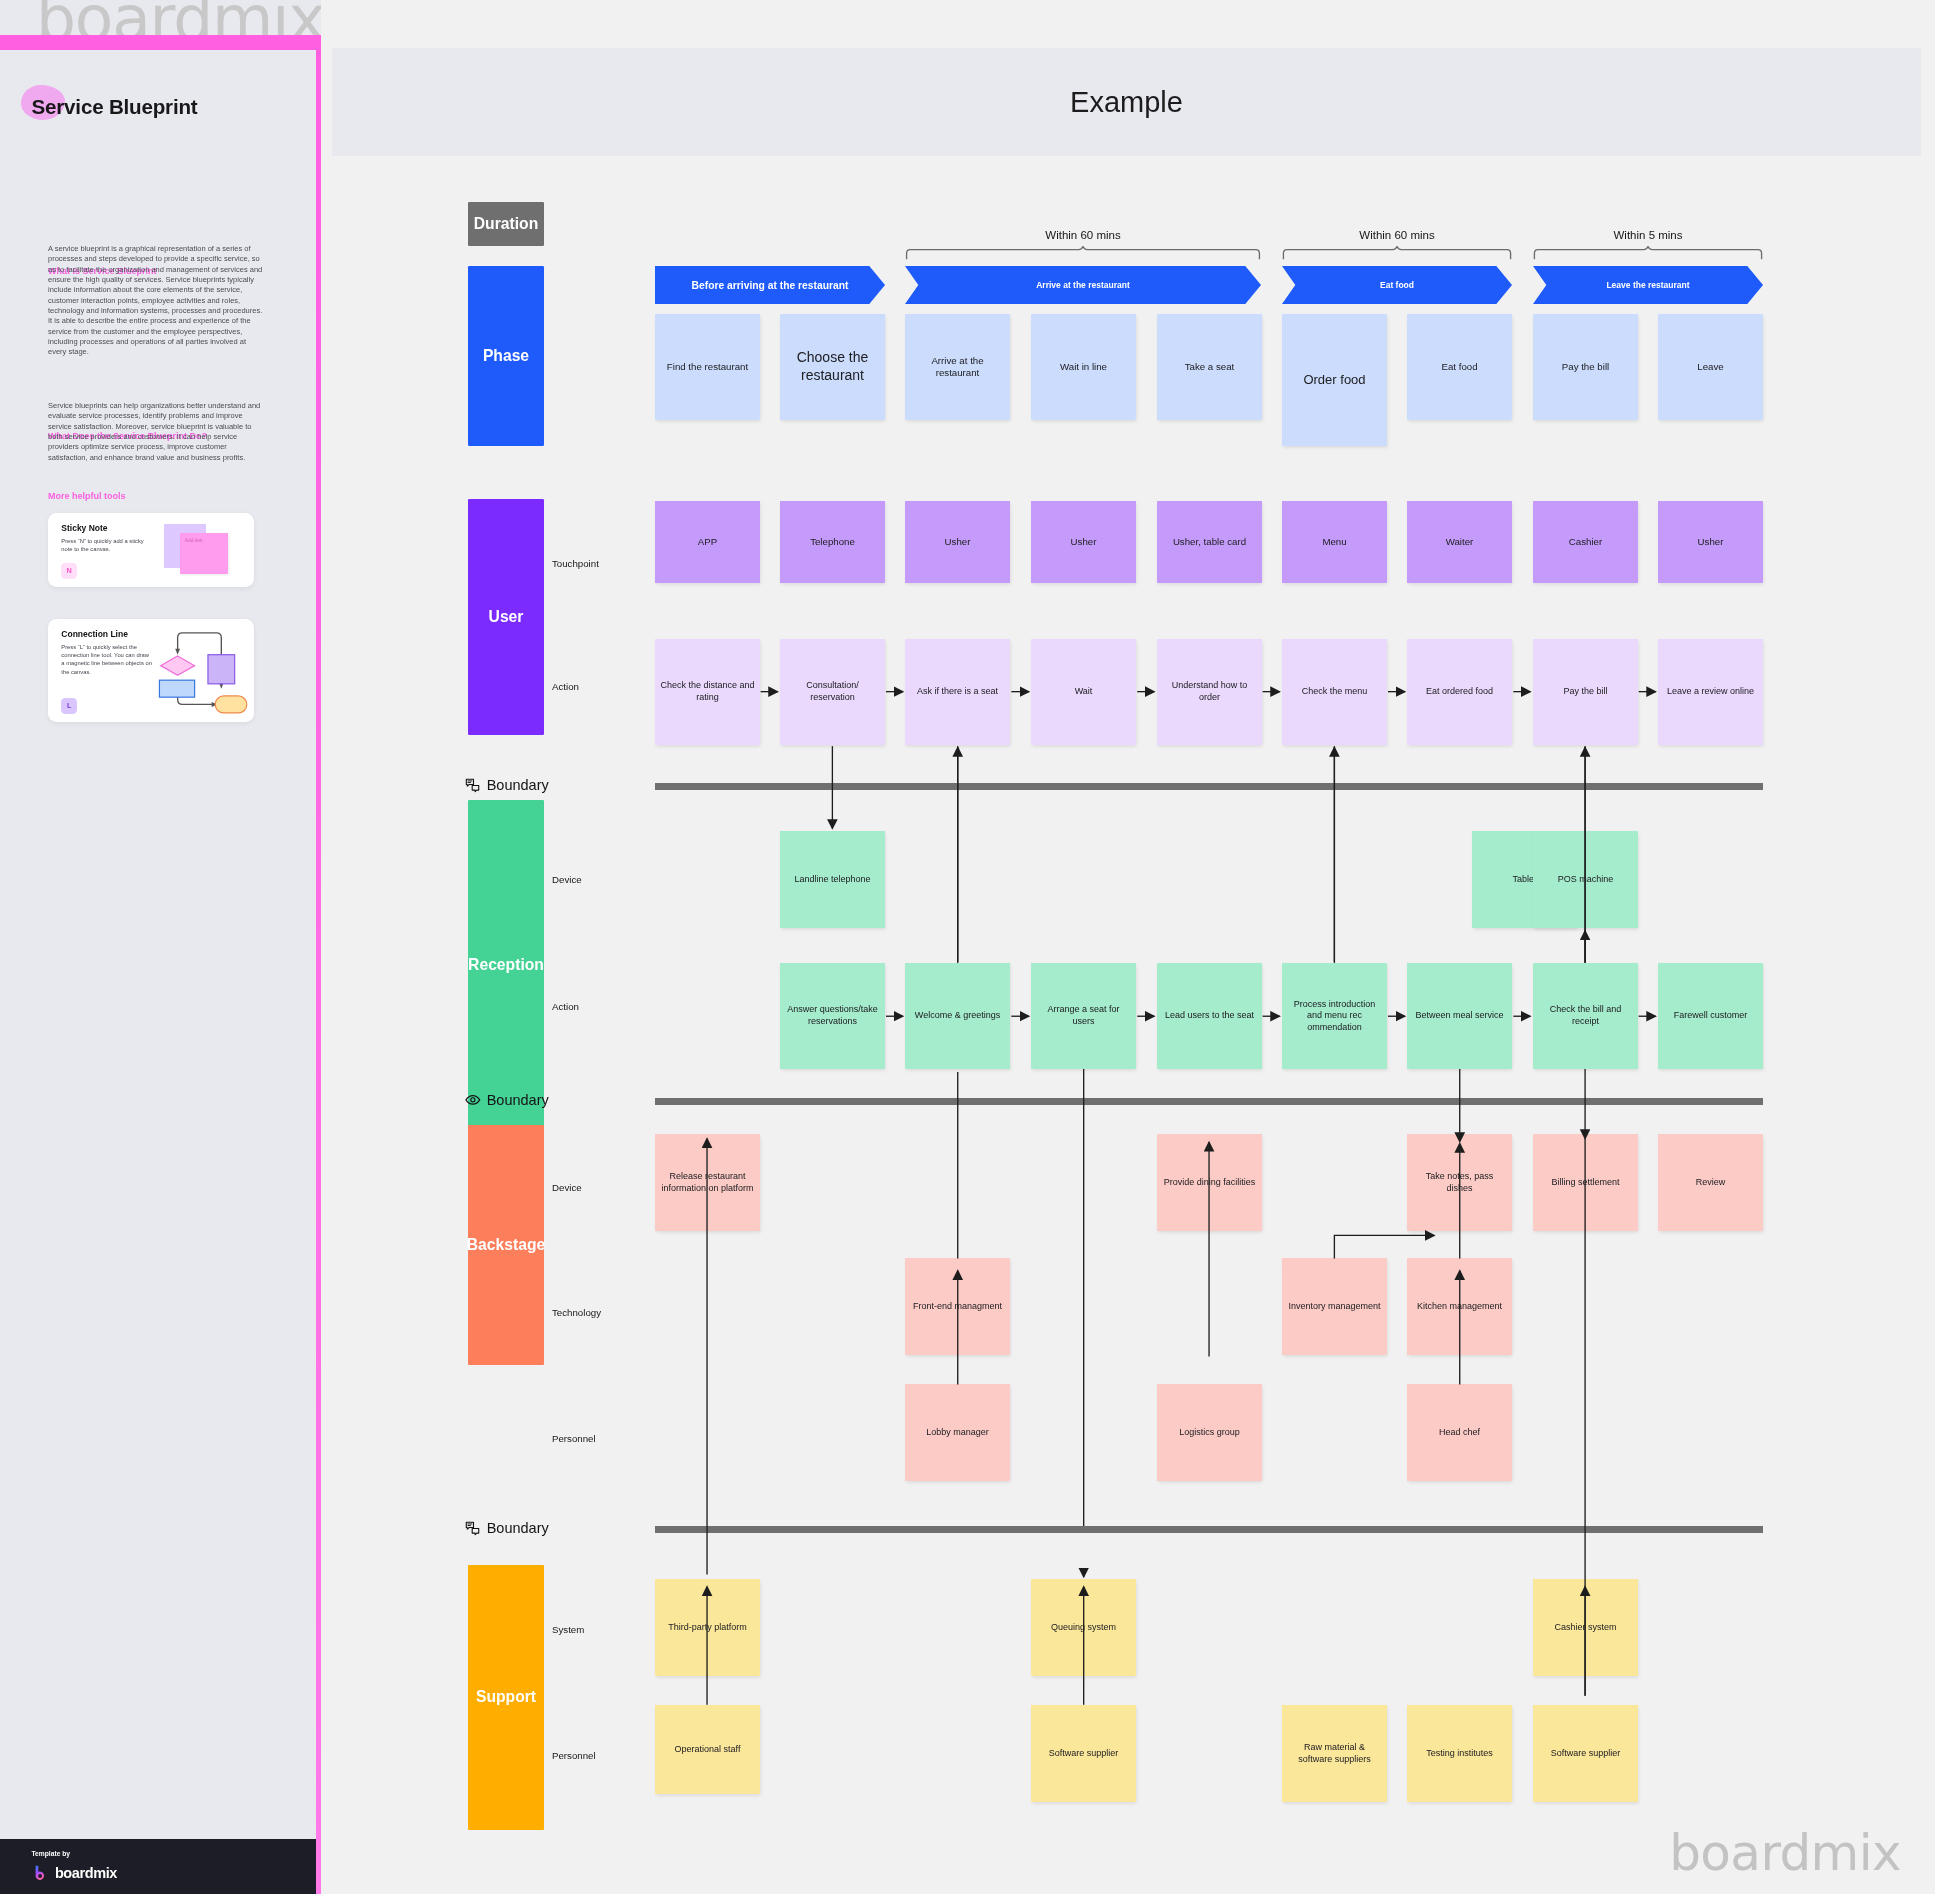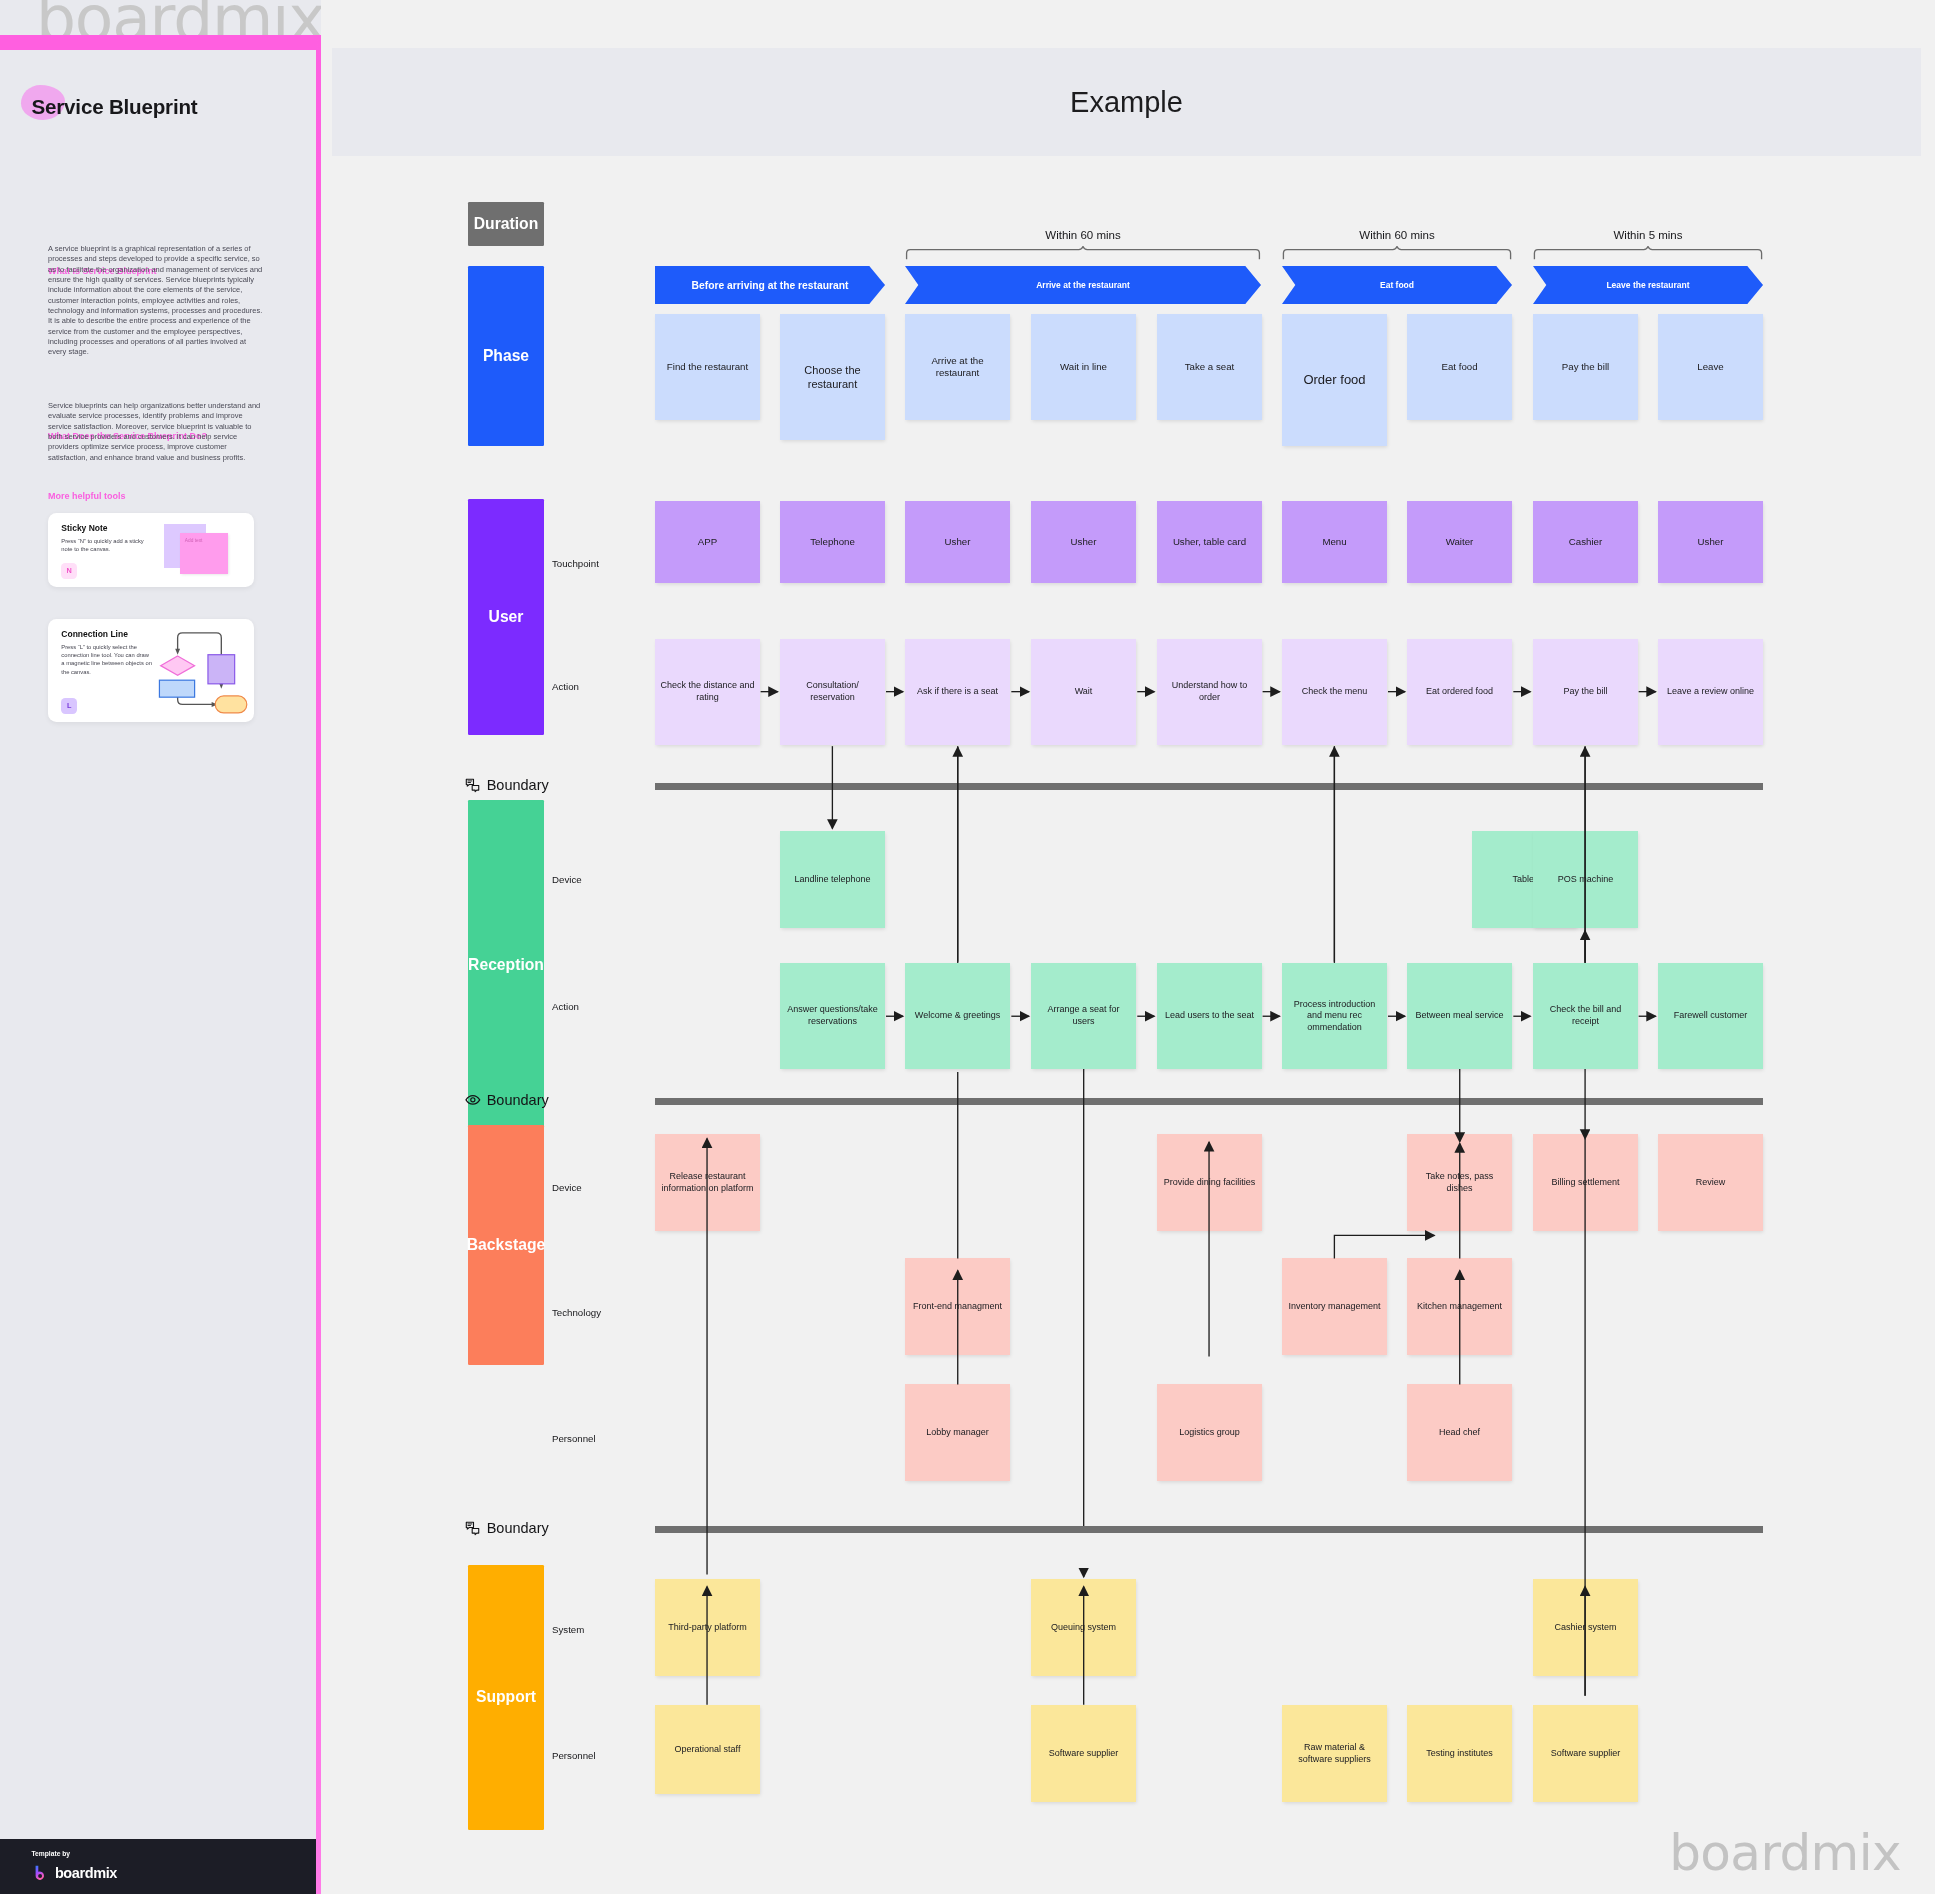--- a/index.html
+++ b/index.html
@@ -291,21 +291,21 @@
       </svg>
       <div class="dur-label" style="left:1212px;top:229px;width:230px;">Within 5 mins</div>
       <svg class="dur-bracket" style="left:1212px;top:246px;width:230px;height:14.5px;" viewBox="0 0 380 24">
         <path d="M2 22 L2 12 Q2 6 8 6 L183 6 Q188 6 190 1 Q192 6 197 6 L372 6 Q378 6 378 12 L378 22" fill="none" stroke="#6b6b6b" stroke-width="2.2"></path>
       </svg>
       <div class="chev" style="left:334px;top:266px;width:230px;background:#1e5bfa;font-size:10.3px;">Before arriving at the restaurant</div>
       <div class="chev notched" style="left:584px;top:266px;width:356px;background:#1e5bfa;font-size:8.5px;">Arrive at the restaurant</div>
       <div class="chev notched" style="left:961px;top:266px;width:230px;background:#1e5bfa;font-size:8.5px;">Eat food</div>
       <div class="chev notched" style="left:1212px;top:266px;width:230px;background:#1e5bfa;font-size:8.5px;">Leave the restaurant</div>
       <div class="card" style="left:334px;top:314px;width:105px;height:106px;background:#cbdcfd;font-size:9.7px;">Find the restaurant</div>
-      <div class="card" style="left:459px;top:314px;width:105px;height:126px;background:#cbdcfd;font-size:11px;">Choose the restaurant</div>
+      <div class="card" style="left:459px;top:314px;width:105px;height:106px;background:#cbdcfd;font-size:14px;">Choose the restaurant</div>
       <div class="card" style="left:584px;top:314px;width:105px;height:106px;background:#cbdcfd;font-size:9.7px;">Arrive at the restaurant</div>
       <div class="card" style="left:710px;top:314px;width:105px;height:106px;background:#cbdcfd;font-size:9.7px;">Wait in line</div>
       <div class="card" style="left:836px;top:314px;width:105px;height:106px;background:#cbdcfd;font-size:9.7px;">Take a seat</div>
       <div class="card" style="left:961px;top:314px;width:105px;height:132px;background:#cbdcfd;font-size:13px;">Order food</div>
       <div class="card" style="left:1086px;top:314px;width:105px;height:106px;background:#cbdcfd;font-size:9.7px;">Eat food</div>
       <div class="card" style="left:1212px;top:314px;width:105px;height:106px;background:#cbdcfd;font-size:9.7px;">Pay the bill</div>
       <div class="card" style="left:1337px;top:314px;width:105px;height:106px;background:#cbdcfd;font-size:9.7px;">Leave</div>
       <div class="band" style="left:147px;top:499px;width:76px;height:236px;background:#7c2bff;border-radius:1.2px;">User</div>
       <div class="rowlabel" style="left:231px;top:558px;">Touchpoint</div>
       <div class="card" style="left:334px;top:501px;width:105px;height:82px;background:#c49bfa;font-size:9.7px;">APP</div>

